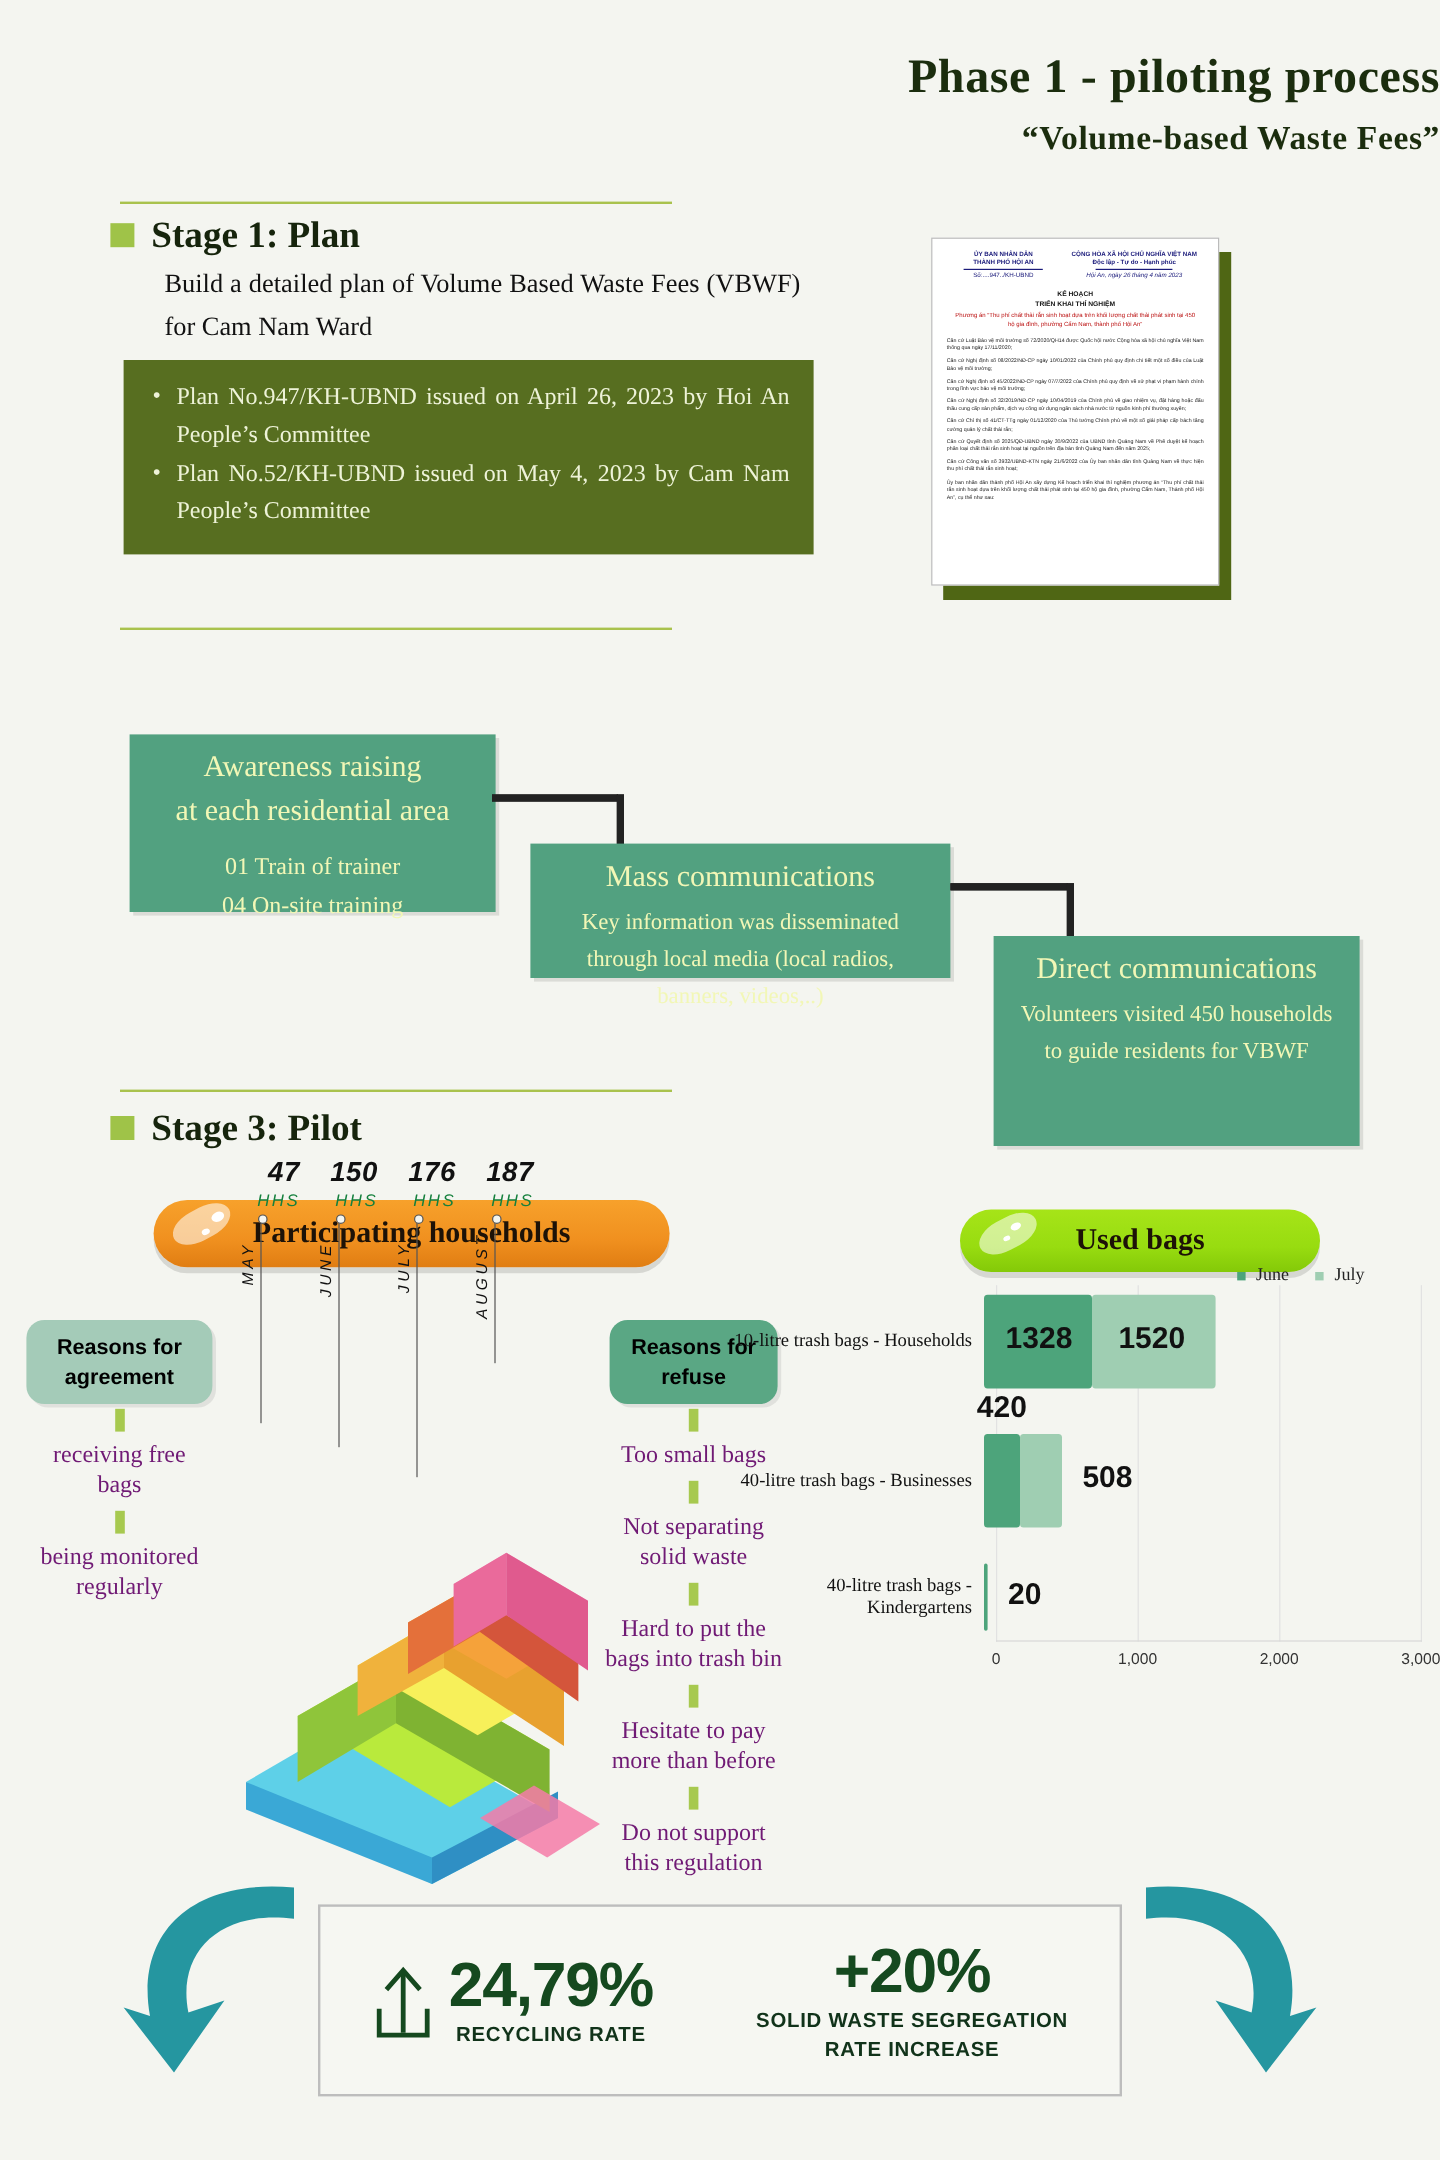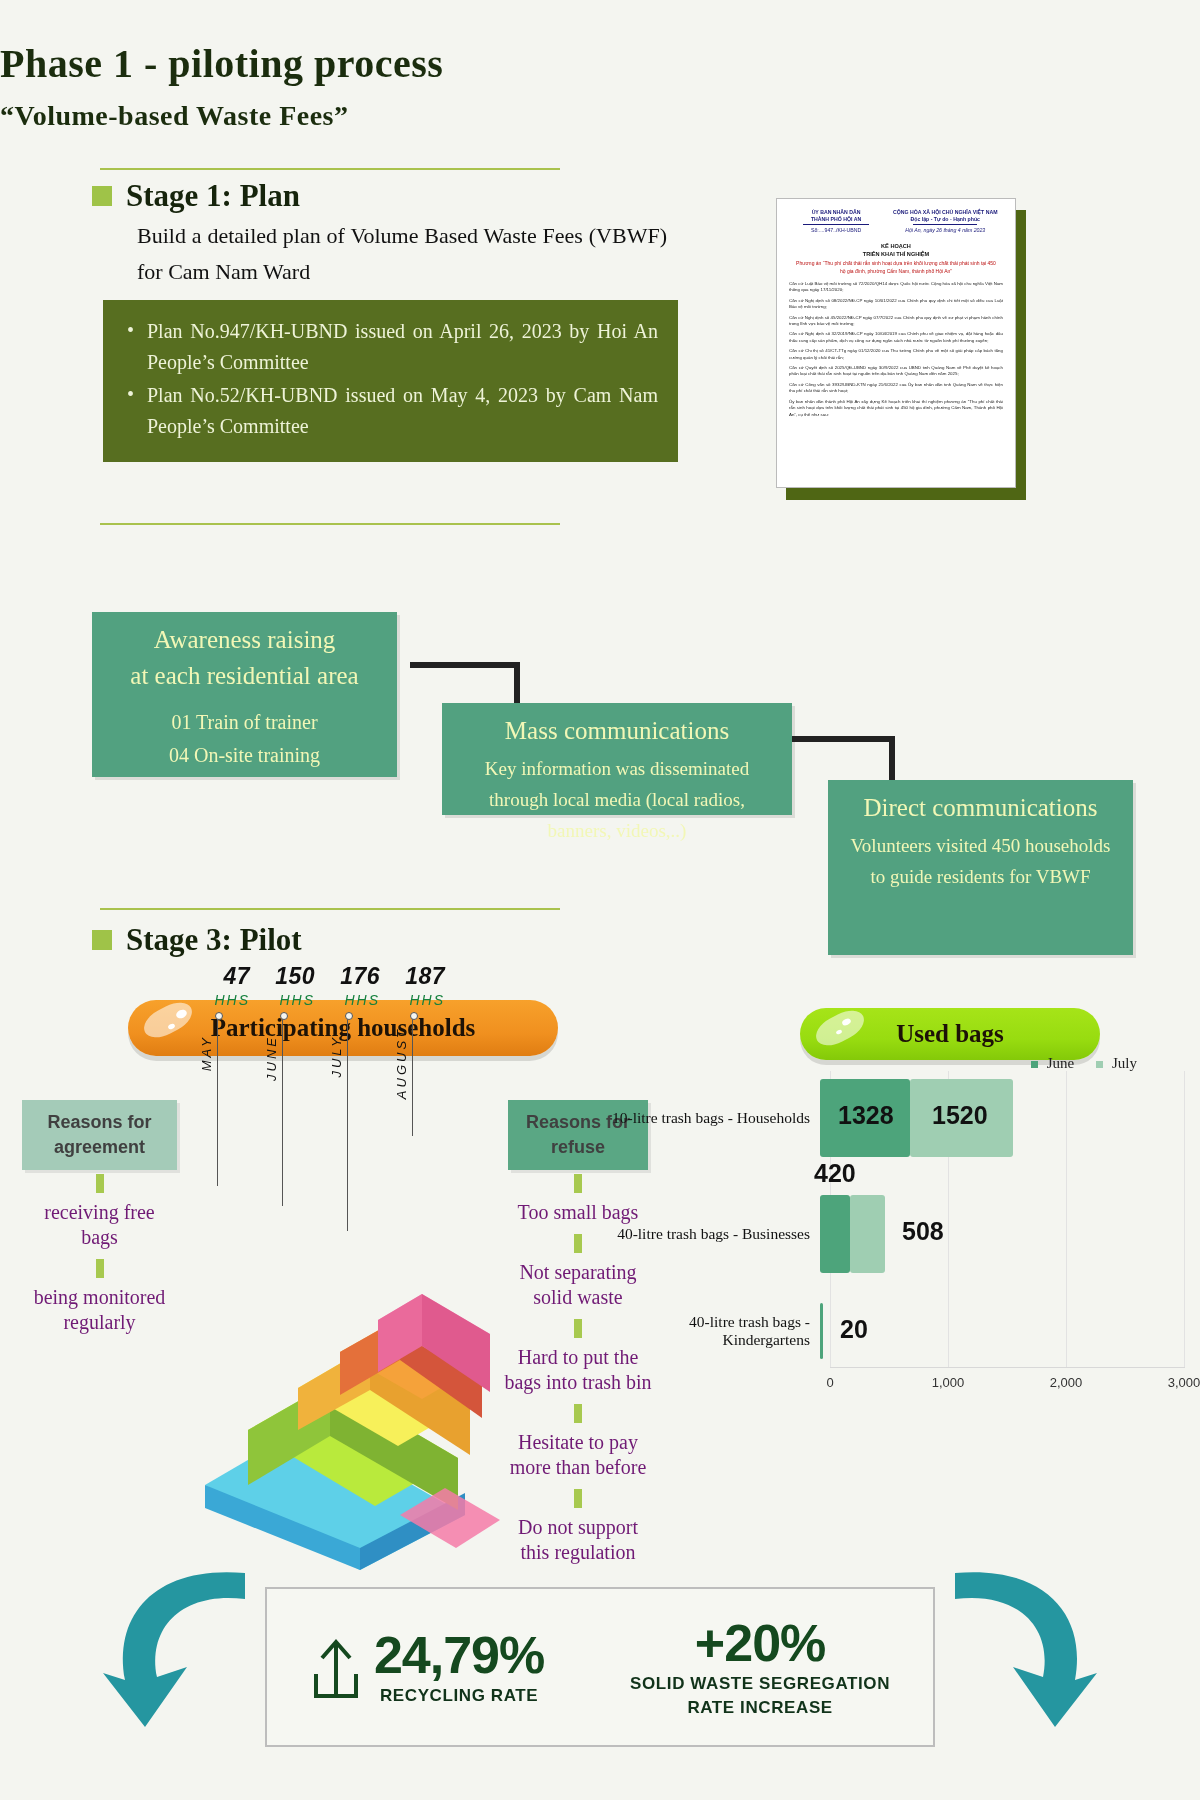--- a/index.html
+++ b/index.html
@@ -6,21 +6,21 @@
   body {
     width: 1200px; height: 1800px;
     background: #f4f5f0;
     font-family: "Liberation Sans", sans-serif;
     position: relative;
     overflow: hidden;
   }
   .page { position: relative; width: 1200px; height: 1800px; }
 
   
-  .title-block { position: absolute; top: 38px; left: 0; width: 1200px; text-align: left; }
+  .title-block { position: absolute; top: 38px; left: 0; width: 1200px; text-align: right; }
   .title-line1, .title-line2 {
     font-family: "Liberation Serif", serif;
     color: #1b2d0e; font-weight: 700; letter-spacing: .5px;
   }
   .title-line1 { font-size: 40px; line-height: 52px; }
   .title-line2 { font-size: 28px; line-height: 52px; }
 
   
   .rule { position: absolute; height: 2px; background: #a9c24d; }
   .stage-head { position: absolute; display: flex; align-items: center; gap: 14px; }
@@ -87,23 +87,23 @@
     border-radius: 50%/60%; background: rgba(255,255,255,.55);
     transform: rotate(-28deg); pointer-events: none;
   }
   .pill .dot1 { position: absolute; left: 48px; top: 10px; width: 11px; height: 8px; background: #fff; border-radius: 50%; transform: rotate(-25deg); }
   .pill .dot2 { position: absolute; left: 40px; top: 24px; width: 7px; height: 5px; background: #fff; border-radius: 50%; transform: rotate(-25deg); }
   .pill-orange { background: linear-gradient(180deg,#f7a12b 0%, #f0901f 60%, #e07d12 100%); }
   .pill-green  { background: linear-gradient(180deg,#a6e418 0%, #98dc10 60%, #84c908 100%); }
 
   
   .reason-head {
-    position: absolute; text-align: center; font-weight: 700; color: #404040;
+    position: absolute; text-align: center; font-weight: 700; color: #000000;
     font-family: "Liberation Sans", sans-serif; font-size: 18px; line-height: 25px;
-    padding: 10px 6px; box-shadow: 3px 3px 0 rgba(0,0,0,.08);
+    padding: 10px 6px; box-shadow: 3px 3px 0 rgba(0,0,0,.08); border-radius: 15px;
   }
   .reason-head.agree { background: #a4cbb8; }
   .reason-head.refuse { background: #5aa784; }
   .reason-list { position: absolute; text-align: center; font-family: "Liberation Serif", serif; font-size: 20px; line-height: 25px; color: #701a75; }
   .reason-list .tick { width: 8px; height: 19px; background: #a7c94f; margin: 9px auto 7px; }
   .reason-list .item { padding: 0 4px; }
 
   
   .hhs-wrap { position: absolute; left: 185px; top: 963px; width: 260px; }
   .hhs-row { display: flex; }
@@ -186,21 +186,21 @@
     <div class="doc-p">Căn cứ Nghị định số 45/2022/NĐ-CP ngày 07/7/2022 của Chính phủ quy định về xử phạt vi phạm hành chính trong lĩnh vực bảo vệ môi trường;</div>
     <div class="doc-p">Căn cứ Nghị định số 32/2019/NĐ-CP ngày 10/04/2019 của Chính phủ về giao nhiệm vụ, đặt hàng hoặc đấu thầu cung cấp sản phẩm, dịch vụ công sử dụng ngân sách nhà nước từ nguồn kinh phí thường xuyên;</div>
     <div class="doc-p">Căn cứ Chỉ thị số 41/CT-TTg ngày 01/12/2020 của Thủ tướng Chính phủ về một số giải pháp cấp bách tăng cường quản lý chất thải rắn;</div>
     <div class="doc-p">Căn cứ Quyết định số 2025/QĐ-UBND ngày 30/9/2022 của UBND tỉnh Quảng Nam về Phê duyệt kế hoạch phân loại chất thải rắn sinh hoạt tại nguồn trên địa bàn tỉnh Quảng Nam đến năm 2025;</div>
     <div class="doc-p">Căn cứ Công văn số 3932/UBND-KTN ngày 21/6/2022 của Ủy ban nhân dân tỉnh Quảng Nam về thực hiện thu phí chất thải rắn sinh hoạt;</div>
     <div class="doc-p">Ủy ban nhân dân thành phố Hội An xây dựng Kế hoạch triển khai thí nghiệm phương án “Thu phí chất thải rắn sinh hoạt dựa trên khối lượng chất thải phát sinh tại 450 hộ gia đình, phường Cẩm Nam, Thành phố Hội An”, cụ thể như sau:</div>
   </div>
 
   <div class="rule" style="left:100px; top:523px; width:460px;"></div>
 
-  <div class="comm-box" style="left:92px; top:612px; width:305px; height:165px;">
+  <div class="comm-box" style="left:108px; top:612px; width:305px; height:148px;">
     <div class="comm-title">Awareness raising</div>
     <div class="comm-title" style="padding-top:0;">at each residential area</div>
     <div class="comm-sub" style="margin-top:12px;">01 Train of trainer</div>
     <div class="comm-sub">04 On-site training</div>
   </div>
 
   <div class="connector" style="left:410px; top:662px; width:105px; height:1px; background:#222;"></div>
   <div class="connector" style="left:514px; top:662px; width:1px; height:42px; background:#222;"></div>
 
   <div class="comm-box" style="left:442px; top:703px; width:350px; height:112px;">

